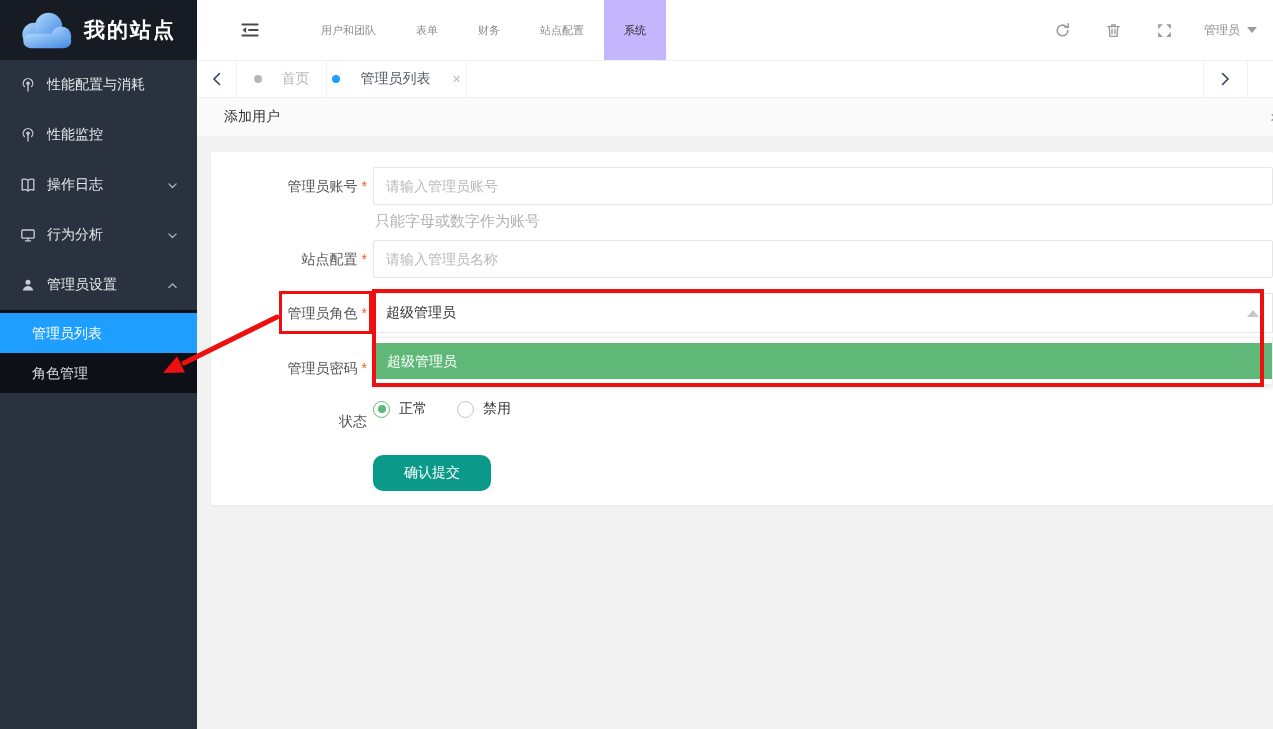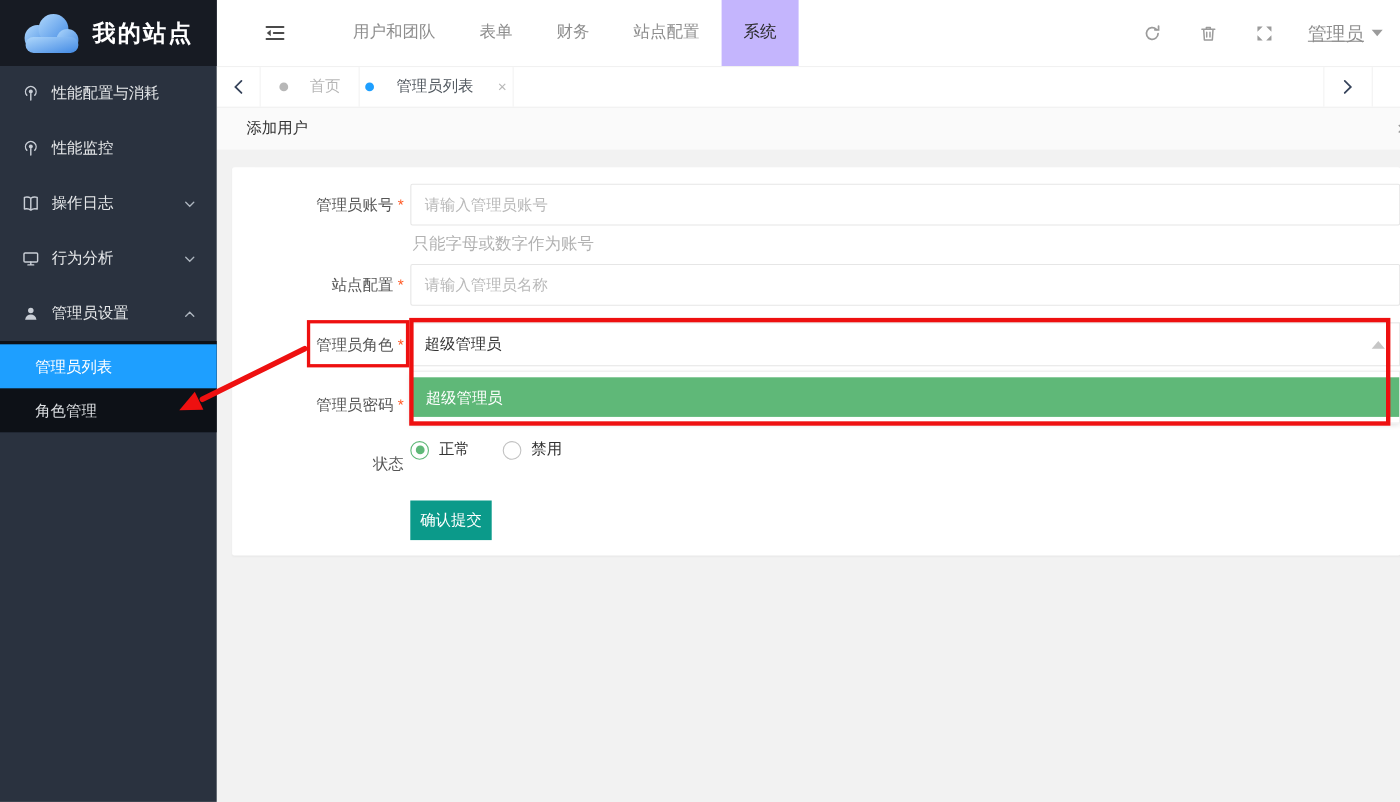--- a/index.html
+++ b/index.html
@@ -16,26 +16,26 @@
   .menu-item { height:50px; display:flex; align-items:center; padding:0 18px 0 20px; color:#E6E8EA; font-size:14px; cursor:pointer; }
   .menu-item .mi-icon { width:16px; height:16px; margin-right:11px; color:#C9CED6; flex:0 0 16px; }
   .menu-item .mi-chevron { margin-left:auto; width:13px; height:13px; color:#AEB6BF; }
   .submenu { background:#0D1117; padding-top:3px; }
   .submenu-item { height:40px; line-height:40px; padding-left:32px; color:#DCDFE2; font-size:14px; cursor:pointer; }
   .submenu-item.active { background:#1E9FFF; color:#fff; }
   
   .topbar { position:absolute; left:197px; right:0; top:0; height:60px; background:#fff; display:flex; align-items:center; z-index:3; }
   .collapse-btn { margin-left:42px; width:22px; height:20px; color:#4A4A4A; cursor:pointer; flex:0 0 22px; }
   .topnav { display:flex; height:100%; margin-left:40px; }
-  .nav-item { padding:0 20px; line-height:60px; font-size:15px; color:#8D8D8D; cursor:pointer; }
+  .nav-item { padding:0 20px; line-height:60px; font-size:11px; color:#8D8D8D; cursor:pointer; }
   .nav-item.active { background:#c4b5fd; color:#2B2B2B;text-align:right; }
   .top-actions { margin-left:auto; display:flex; align-items:center; padding-right:16px; color:#9B9B9B; }
   .action-icon { width:17px; height:17px; margin:0 17px; cursor:pointer; color:#9B9B9B; }
   .user-box { display:flex; align-items:center; margin-left:14px; cursor:pointer; }
-  .user-label { font-size:17px; color:#8F8F8F;text-decoration:underline; }
+  .user-label { font-size:12px; color:#8F8F8F; }
   .caret-down { width:0; height:0; border-left:5px solid transparent; border-right:5px solid transparent; border-top:6px solid #9B9B9B; margin-left:7px; }
   
   .tabbar { position:absolute; left:197px; right:0; top:60px; height:38px; background:#fff; display:flex; align-items:stretch; border-top:1px solid #F1F1F1; border-bottom:1px solid #EFEFEF; z-index:3; }
   .tab-nav-btn { width:40px; display:flex; align-items:center; justify-content:center; color:#36435A; cursor:pointer; }
   .tab-prev { border-right:1px solid #F2F2F2; }
   .tab-next { border-left:1px solid #F2F2F2; width:44px; }
   .tab-end { width:26px; border-left:1px solid #F2F2F2; }
   .tab { display:flex; align-items:center; justify-content:center; gap:20px; border-right:1px solid #F2F2F2; font-size:14px; cursor:pointer; }
   .tab-home { width:90px; color:#B7B7B7; }
   .tab-admin { width:140px; color:#525960; }
@@ -59,21 +59,21 @@
   .sel-caret { position:absolute; right:13px; width:0; height:0; border-left:6px solid transparent; border-right:6px solid transparent; border-bottom:7px solid #C6C6C6; }
   .dropdown { position:absolute; left:162px; top:185px; width:900px; background:#fff; border:1px solid #EEE; box-shadow:0 2px 5px rgba(0,0,0,0.12); padding:5px 0; z-index:10; }
   .dd-option { height:36px; line-height:36px; padding:0 13px; font-size:14px; cursor:pointer; }
   .dd-option.selected { background:#5FB878; color:#fff; }
   .status-row { position:absolute; left:162px; top:248px; display:flex; align-items:center; }
   .radio { width:17px; height:17px; border-radius:50%; border:1px solid #C2C2C2; position:relative; cursor:pointer; background:#fff; }
   .radio.checked { border-color:#5FB878; }
   .radio.checked::after { content:""; position:absolute; left:3.5px; top:3.5px; width:8px; height:8px; border-radius:50%; background:#5FB878; }
   .radio-label { font-size:14px; color:#333; margin-left:9px; }
   .radio-gap { width:30px; }
-  .submit-btn { position:absolute; left:162px; top:303px; height:36px; padding:0 9px; background:#0B9A8A; color:#fff; font-size:14px; border:none; border-radius:0; cursor:pointer; font-family:inherit; }
+  .submit-btn { position:absolute; left:162px; top:303px; height:36px; padding:0 31px; background:#0B9A8A; color:#fff; font-size:14px; border:none; border-radius:10px; cursor:pointer; font-family:inherit; }
   
   .anno-box { position:absolute; pointer-events:none; z-index:29; }
   .anno-box1 { left:279px; top:291px; width:93px; height:43px; border:3px solid #EE1010; }
   .anno-box2 { left:372px; top:289px; width:892px; height:98px; border:4px solid #EE1010; }
   .anno-arrow { position:absolute; left:0; top:0; pointer-events:none; z-index:30; }
   svg { display:block; }
 </style>
 </head>
 <body>
 

